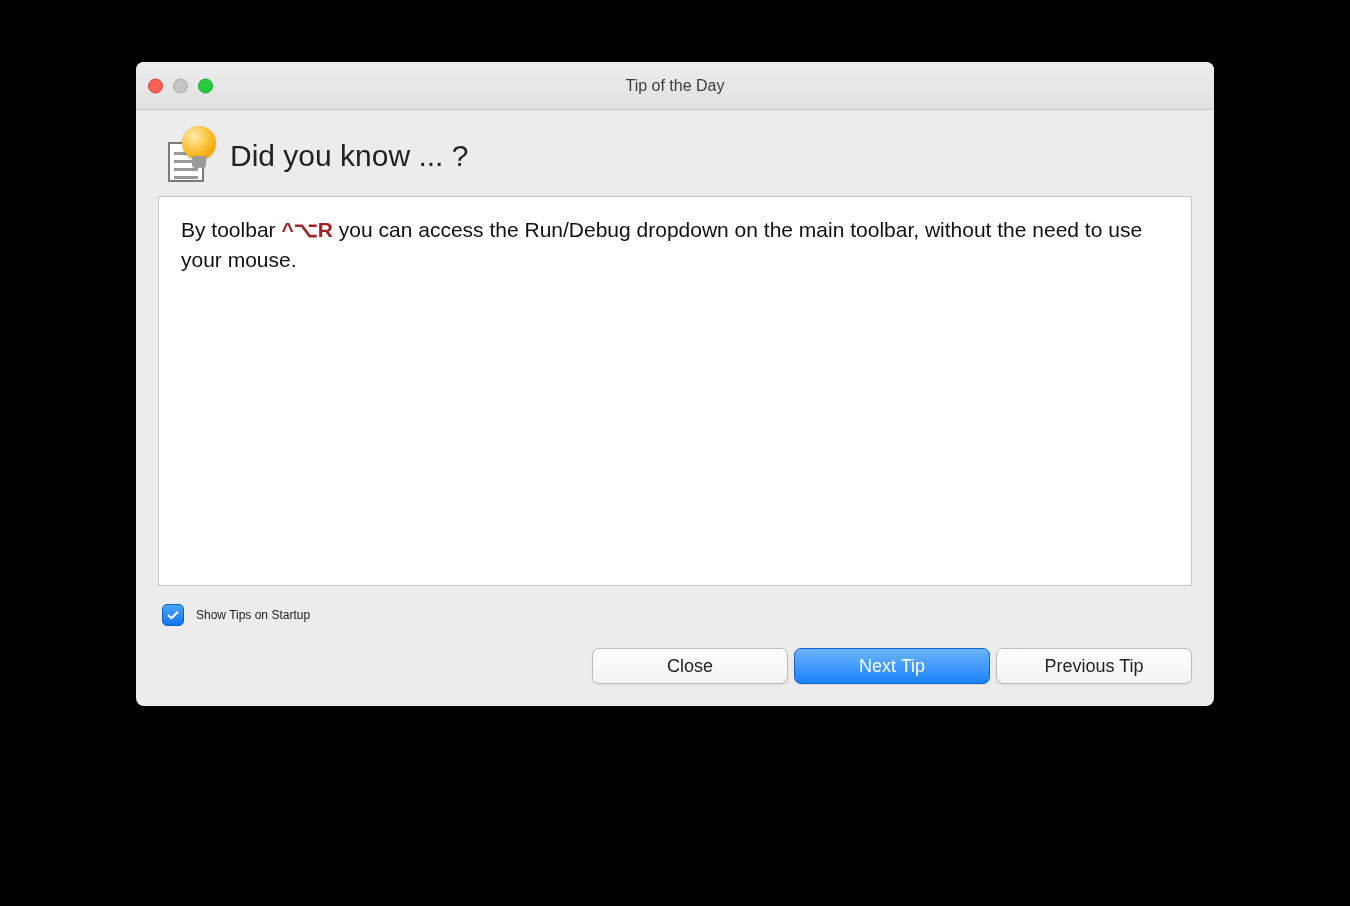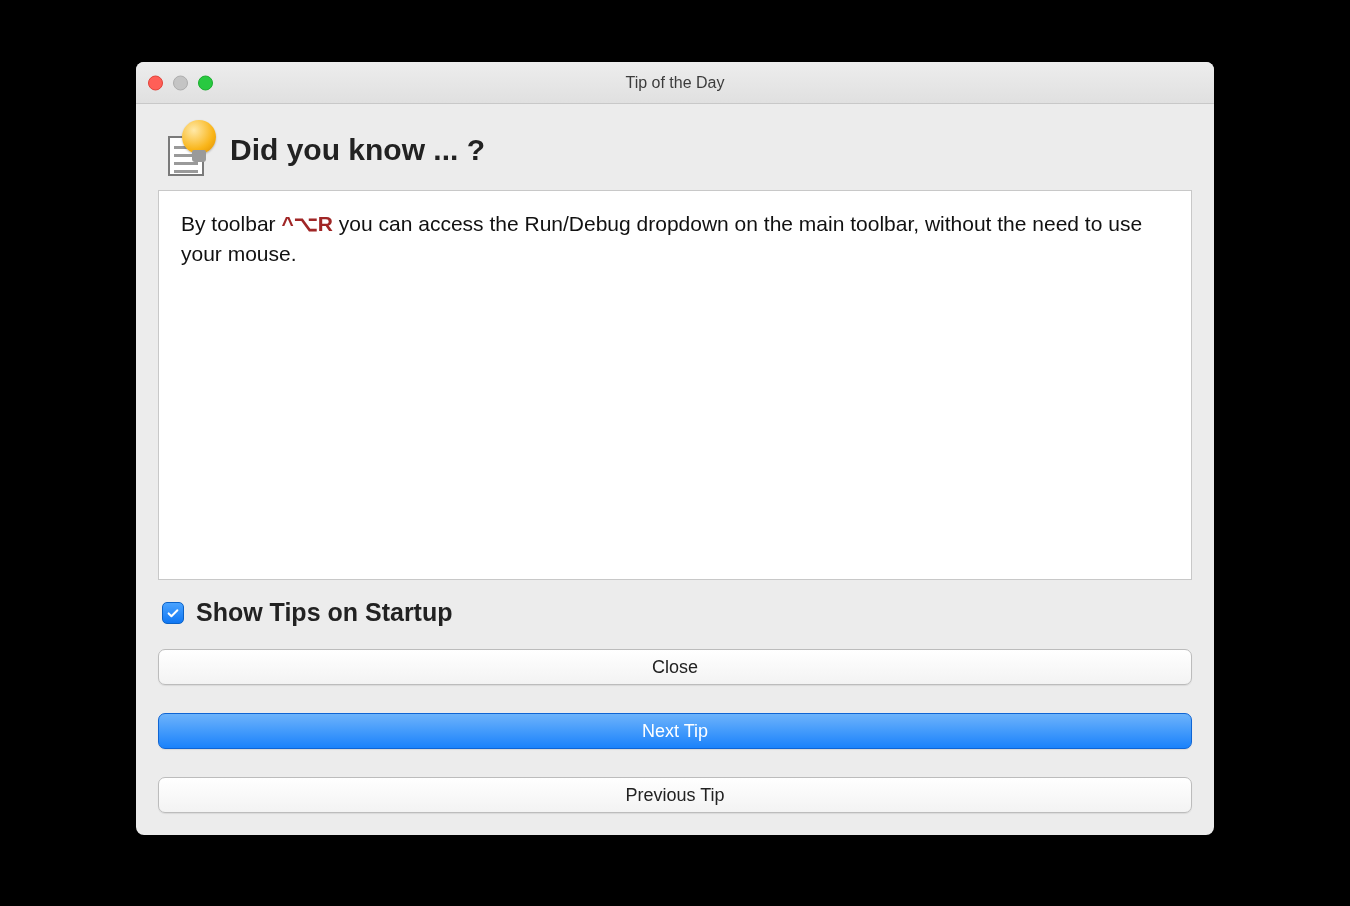--- a/index.html
+++ b/index.html
@@ -14,21 +14,21 @@
       padding-top: 62px;
     }
     .window {
       width: 1078px;
       background: #ececec;
       border-radius: 8px;
       box-shadow: 0 20px 60px rgba(0,0,0,0.5), 0 0 0 1px rgba(0,0,0,0.1);
       overflow: hidden;
     }
     .titlebar {
-      height: 42px;
+      height: 48px;
       background: linear-gradient(to bottom, #ededed, #e0e0e0);
       border-bottom: 1px solid #c8c8c8;
       display: flex;
       align-items: center;
       position: relative;
     }
     .traffic-lights {
       display: flex;
       gap: 10px;
       position: absolute;
@@ -102,21 +102,21 @@
       left: 50%;
       transform: translateX(-50%);
       bottom: -8px;
       width: 14px;
       height: 12px;
       background: #9a9a9a;
       border-radius: 2px 2px 3px 3px;
     }
     .header-title {
       font-size: 30px;
-      font-weight: 700;
+      font-weight: 400;
       color: #222;
     }
     .tip-body {
       background: #fff;
       border: 1px solid #c8c8c8;
       min-height: 390px;
       padding: 18px 22px;
       font-size: 21px;
       color: #111;
       line-height: 1.45;
@@ -141,29 +141,27 @@
       border-radius: 5px;
       background: linear-gradient(to bottom, #4aa3ff, #1077f3);
       border: 1px solid #0b62c7;
       display: flex;
       align-items: center;
       justify-content: center;
       cursor: pointer;
     }
     .checkbox svg { width: 14px; height: 14px; }
     .checkbox-label {
-      font-size: 25px;
+      font-size: 12px;
       color: #222;
-      font-weight: bold;
     }
     .button-row {
       display: flex;
       justify-content: flex-end;
-      gap: 28px;
-      flex-direction: column;
+      gap: 6px;
     }
     .btn {
       min-width: 196px;
       height: 36px;
       border-radius: 7px;
       font-size: 18px;
       border: 1px solid #bcbcbc;
       background: linear-gradient(to bottom, #ffffff, #f3f3f3);
       color: #222;
       cursor: pointer;

